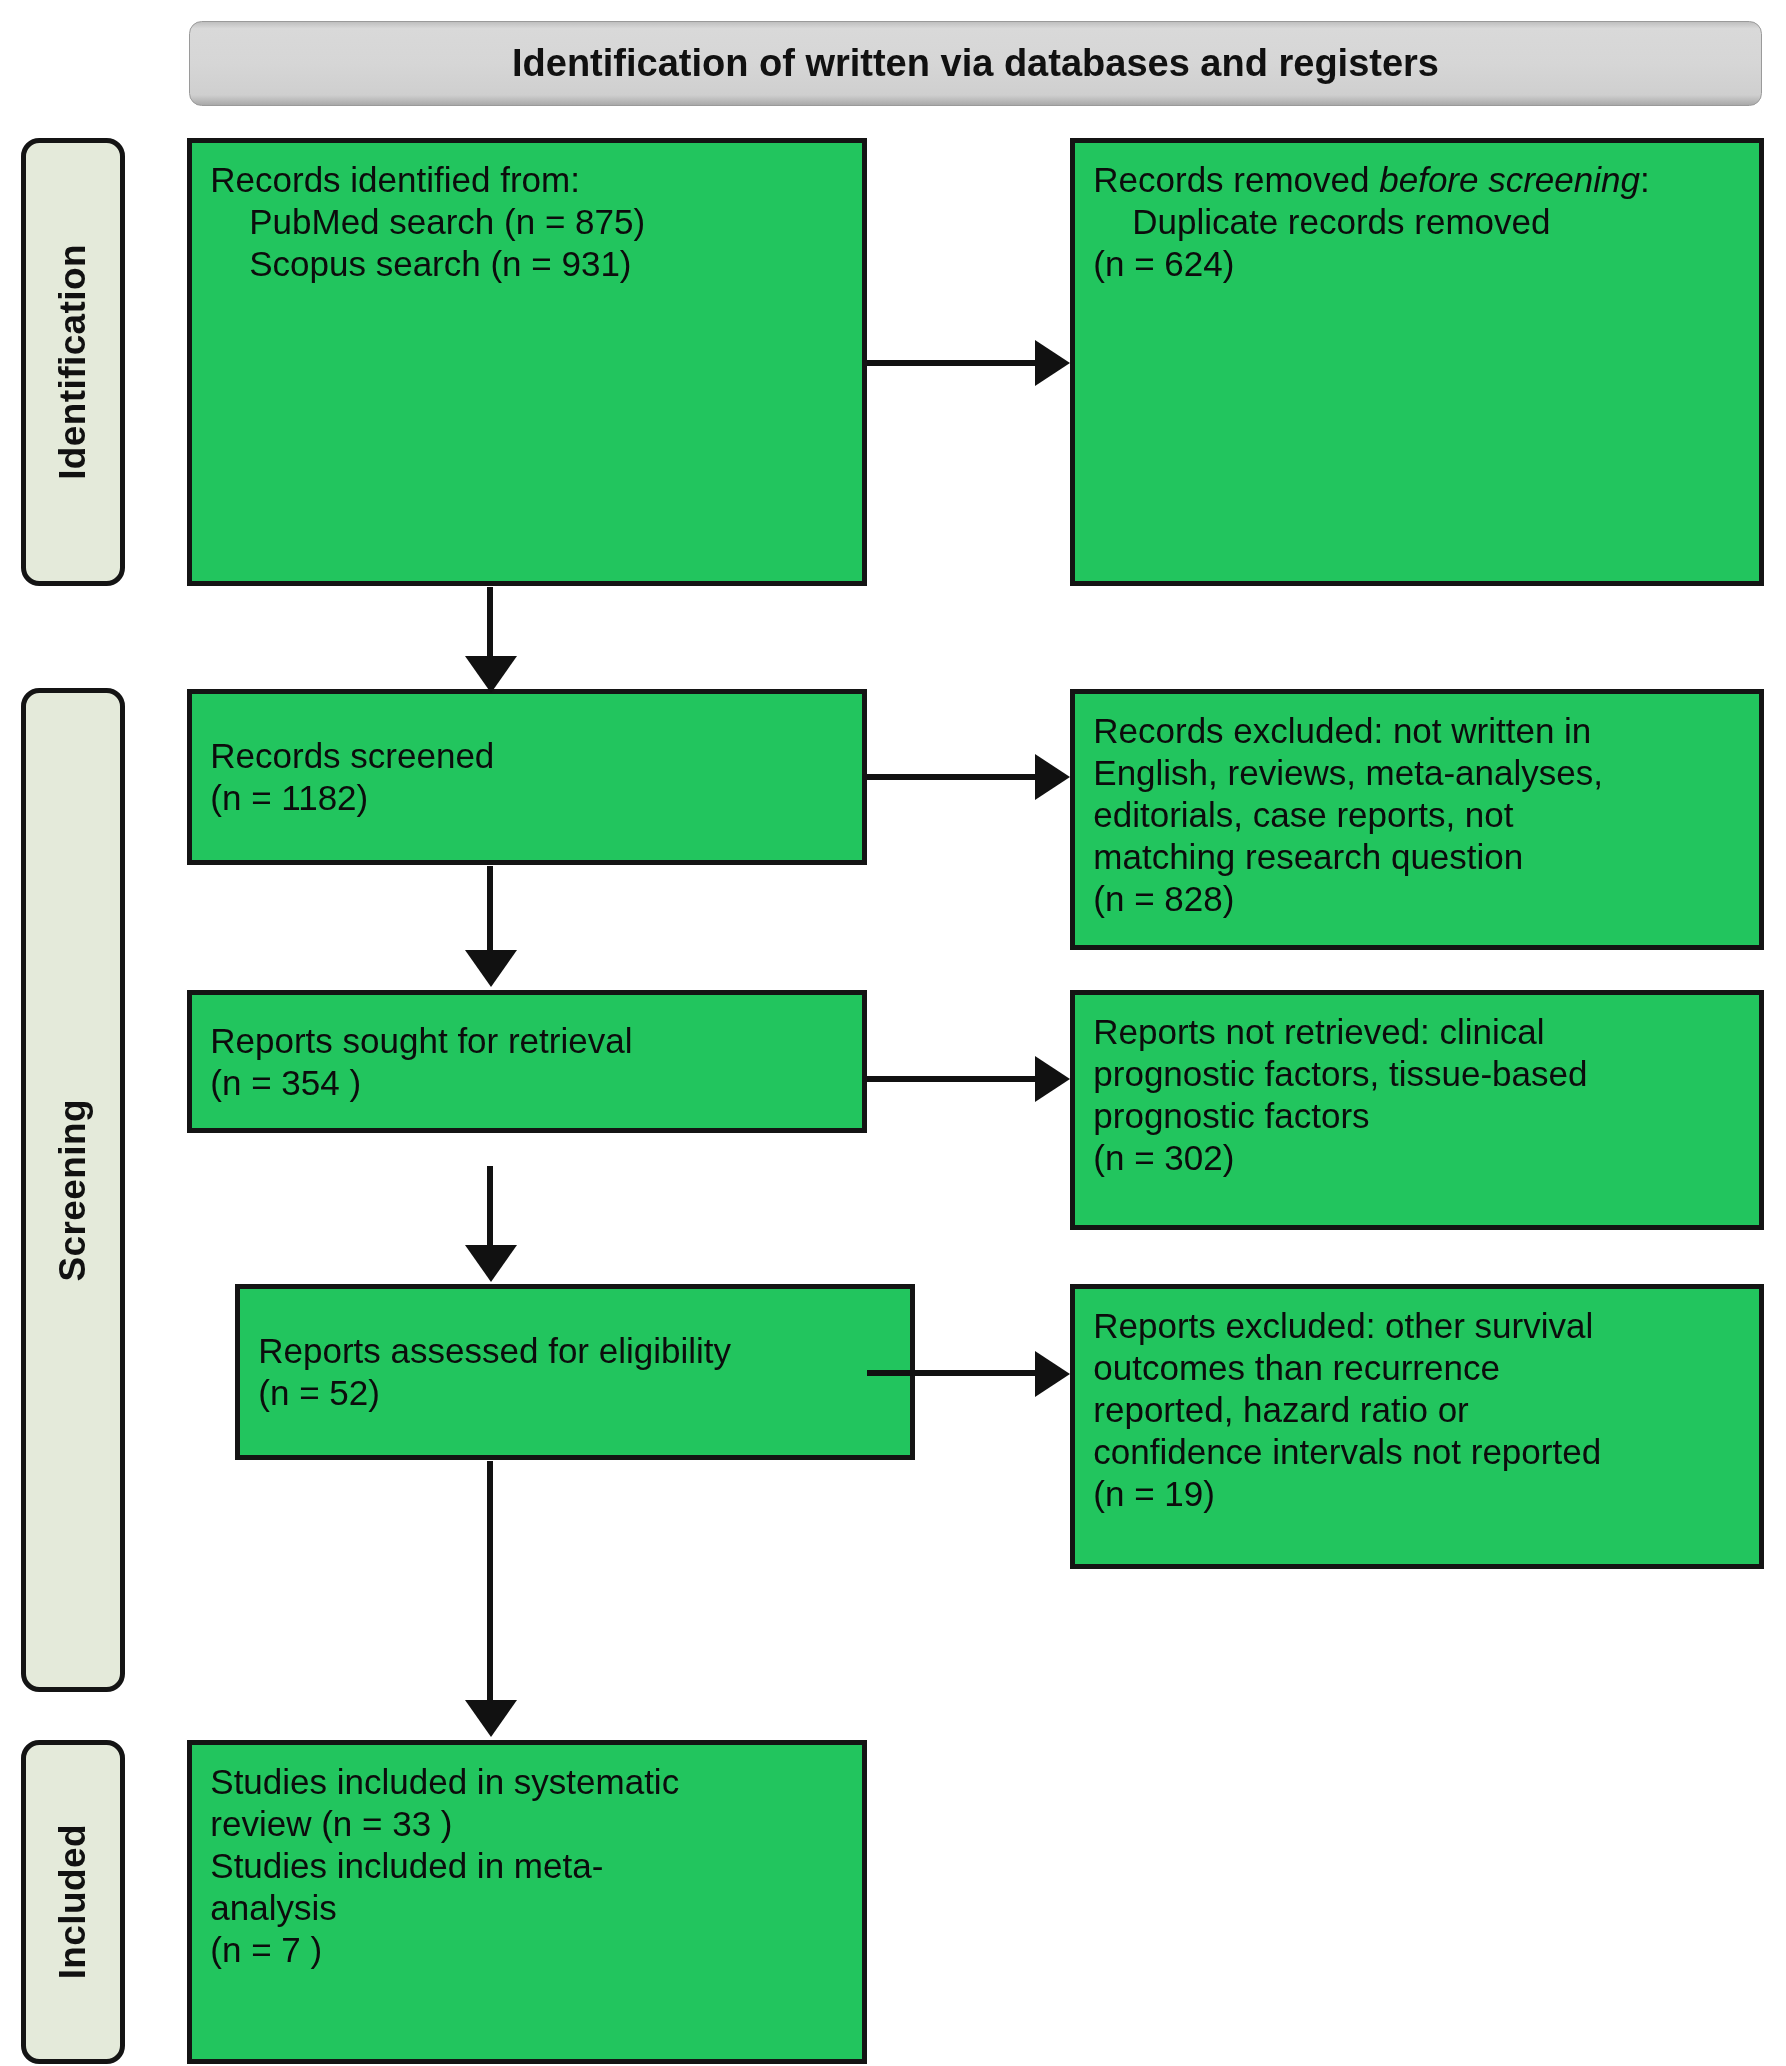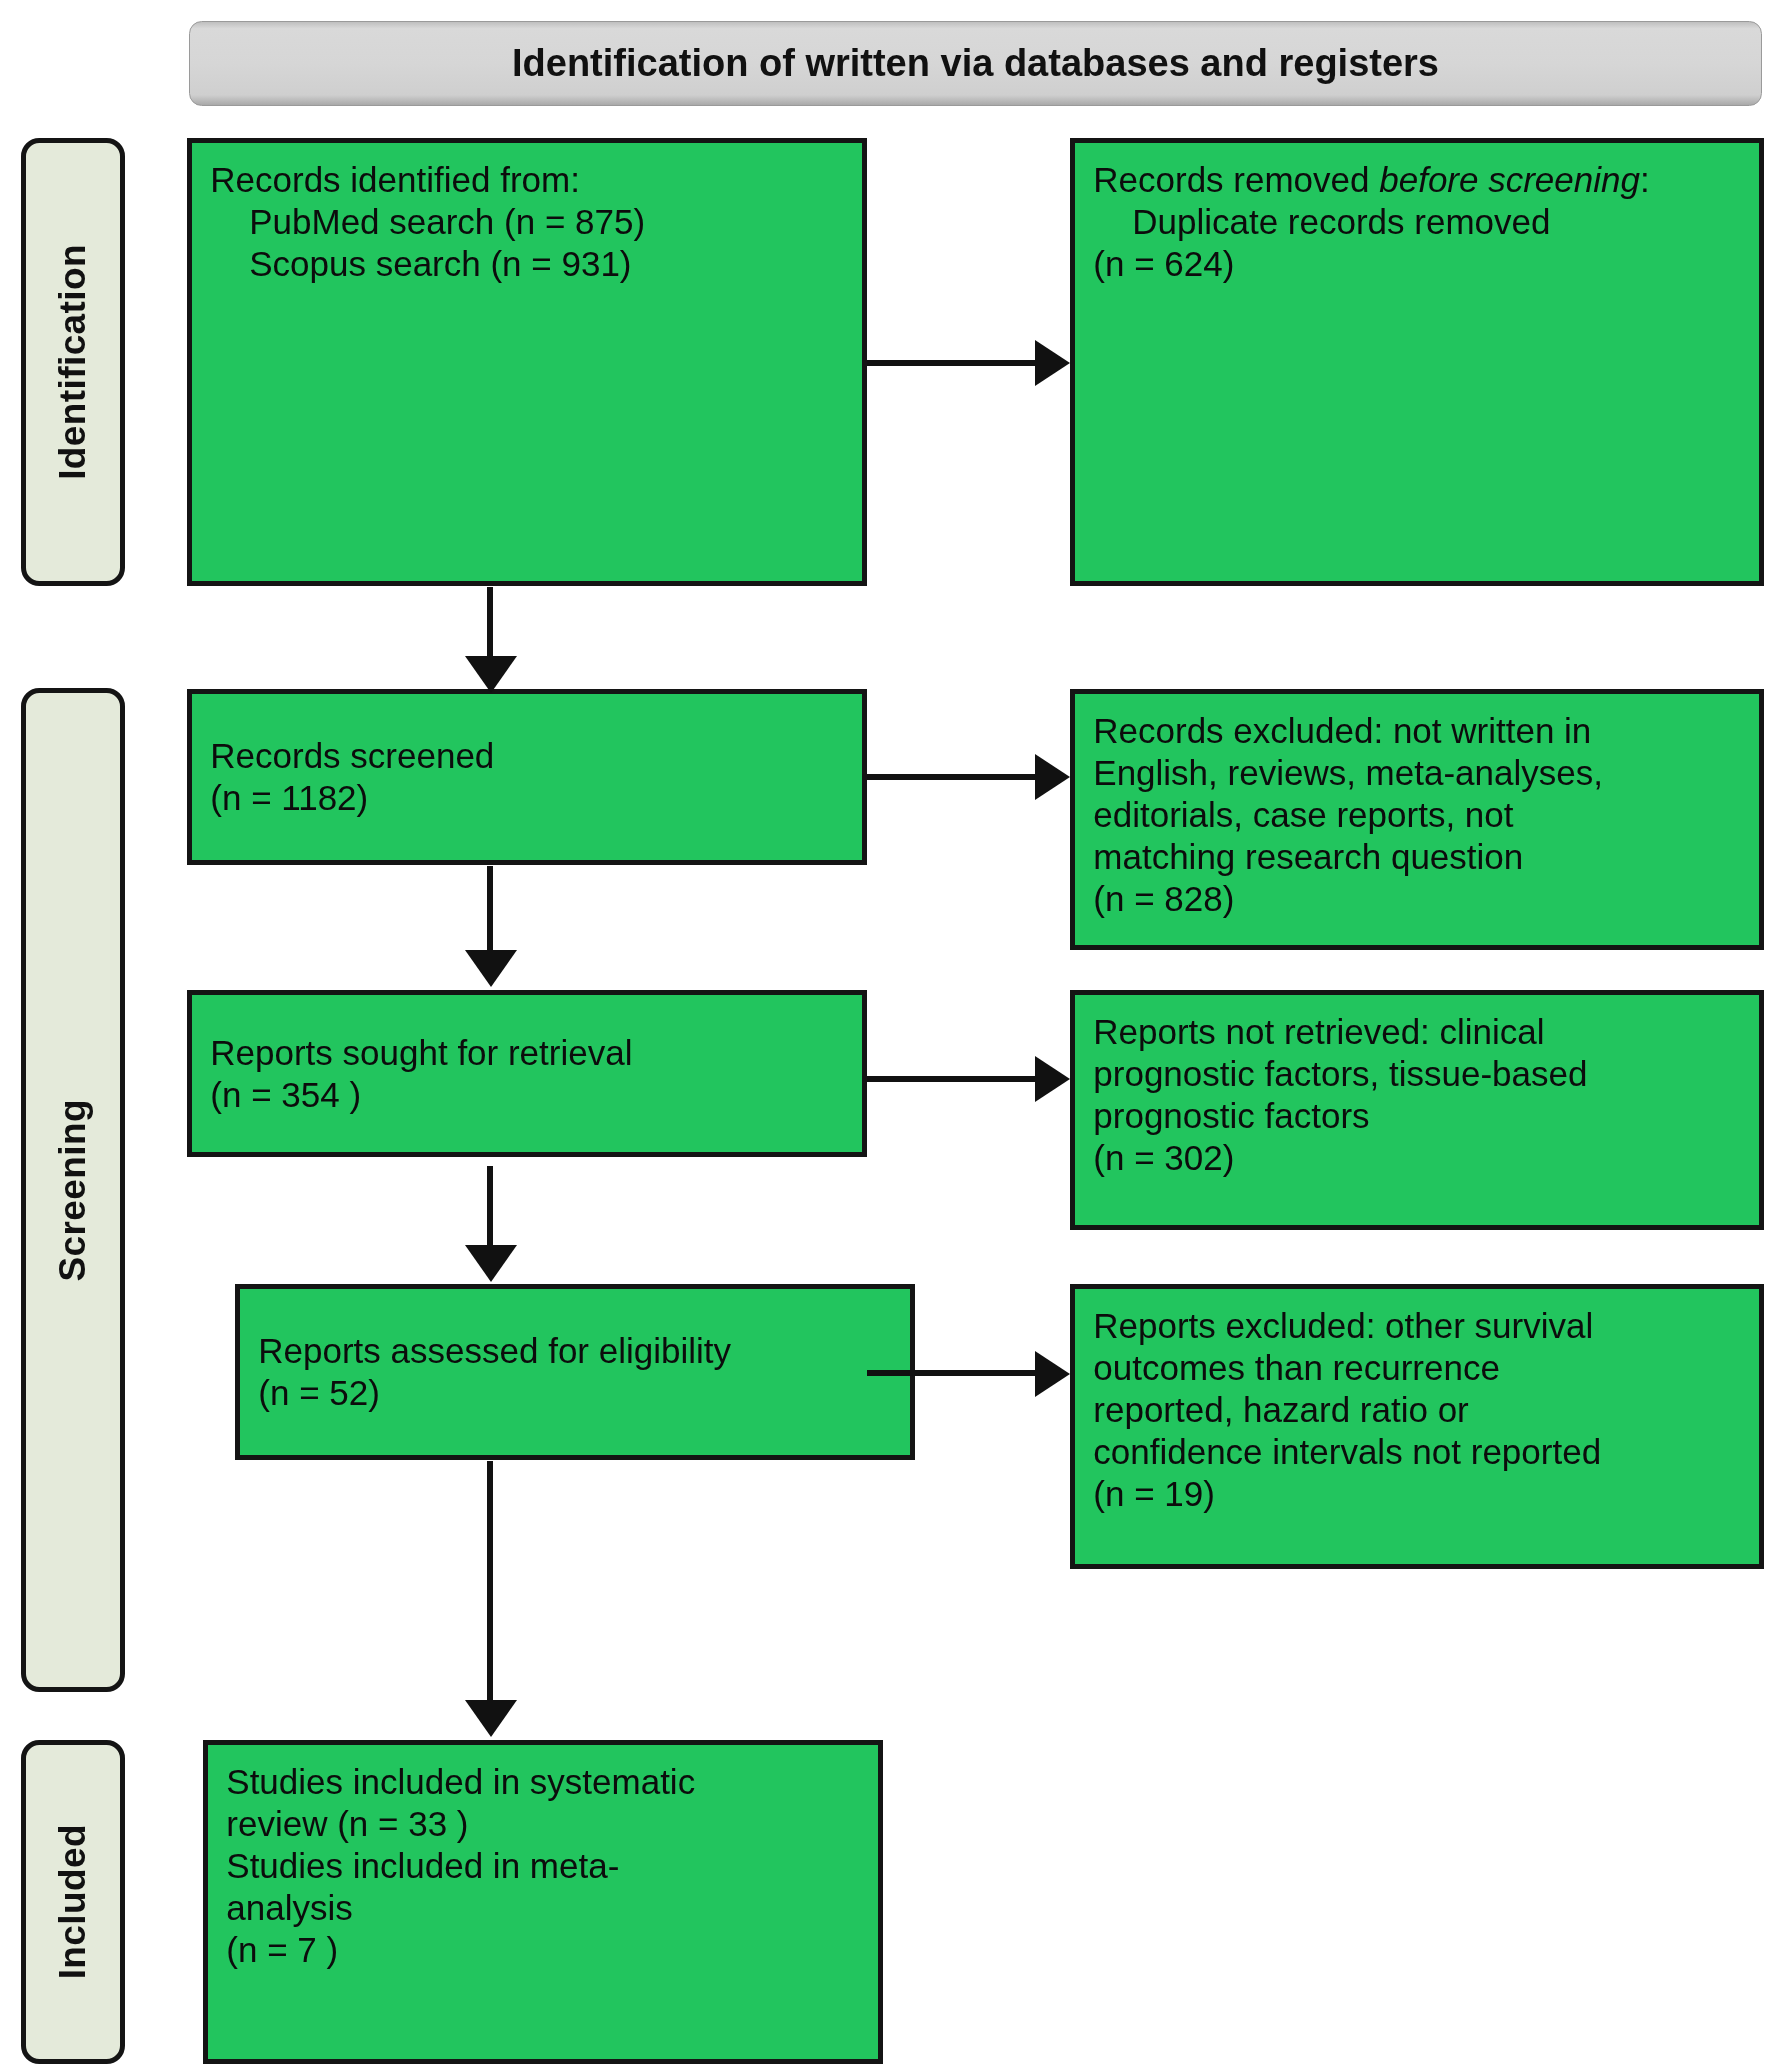--- a/index.html
+++ b/index.html
@@ -83,23 +83,23 @@
     font-size: 35px;
     line-height: 1.20;
     color: #0c0c0c;
     white-space: pre-wrap;
   }
   .flow-box .box-text .ital { font-style: italic; }
 
   
   #box-identified   { left: 187px; top: 138px;  width: 680px;  height: 448px; }
   #box-screened     { left: 187px; top: 689px;  width: 680px;  height: 176px; }
-  #box-sought       { left: 187px; top: 990px; width: 680px;  height: 167px; }
+  #box-sought       { left: 187px; top: 990px; width: 680px;  height: 143px; }
   #box-assessed     { left: 187px; top: 1284px; width: 680px;  height: 176px; margin-left: 48px; }
-  #box-included     { left: 187px; top: 1740px; width: 680px;  height: 324px; margin-left: 16px; }
+  #box-included     { left: 187px; top: 1740px; width: 680px;  height: 324px; }
 
   
   #box-removed      { left: 1070px; top: 138px;  width: 694px;  height: 448px; }
   #box-excluded-1   { left: 1070px; top: 689px;  width: 694px;  height: 261px; }
   #box-notretrieved { left: 1070px; top: 990px; width: 694px;  height: 240px; }
   #box-excluded-2   { left: 1070px; top: 1284px; width: 694px;  height: 285px; }
 
   
   #box-screened, #box-sought, #box-assessed { align-items: center; }
 

